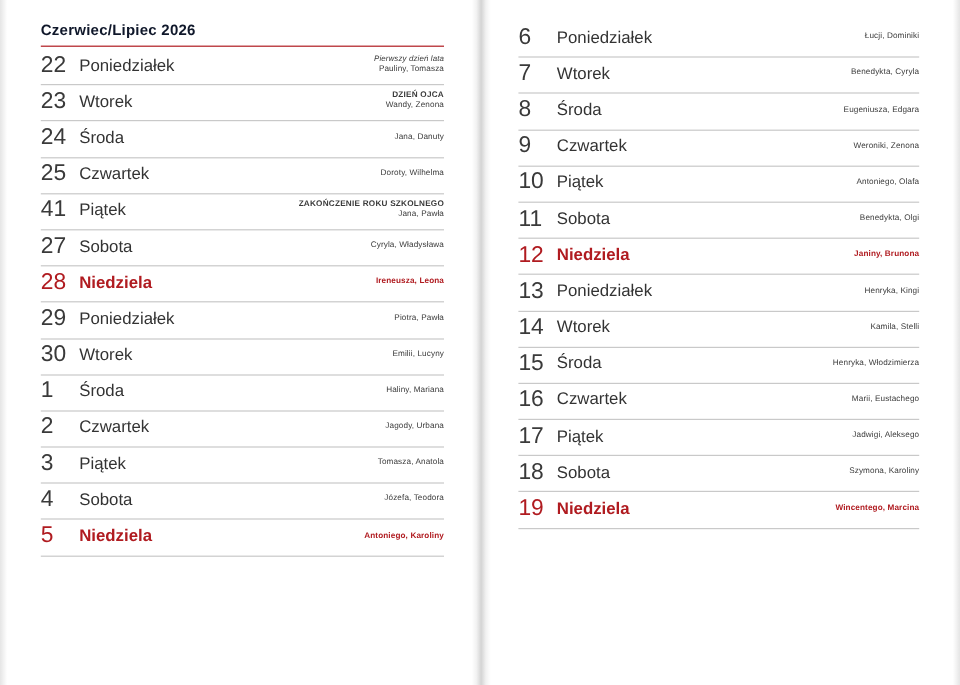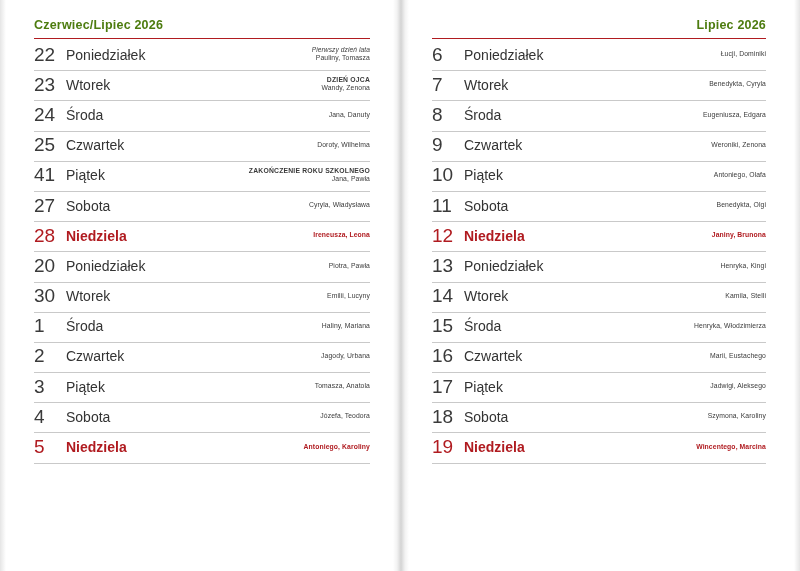--- a/index.html
+++ b/index.html
@@ -55,21 +55,21 @@
     height: 571px;
     pointer-events: none;
     z-index: 4;
   }
   .edge-left { left: 0; background: linear-gradient(to right, rgba(0,0,0,0.10), rgba(0,0,0,0)); }
   .edge-right { right: 0; background: linear-gradient(to left, rgba(0,0,0,0.10), rgba(0,0,0,0)); }
 
   .month-title {
     font-size: 12.5px;
     font-weight: bold;
-    color: #4d7c0f;
+    color: #0f172a;
     letter-spacing: 0.2px;
     padding-bottom: 6px;
     margin-bottom: 0;
   }
   .month-title.right-align { text-align: right; }
 
   .title-rule {
     border-bottom: 1.6px solid #b01b20;
     margin-bottom: 2px;
   }
@@ -209,21 +209,21 @@
           <div class="day-left">
             <span class="daynum">28</span>
             <span class="dayname">Niedziela</span>
           </div>
           <div class="day-right">
             <span class="names">Ireneusza, Leona</span>
           </div>
         </div>
         <div class="day-row">
           <div class="day-left">
-            <span class="daynum">20</span>
+            <span class="daynum">29</span>
             <span class="dayname">Poniedziałek</span>
           </div>
           <div class="day-right">
             <span class="names">Piotra, Pawła</span>
           </div>
         </div>
         <div class="day-row">
           <div class="day-left">
             <span class="daynum">30</span>
             <span class="dayname">Wtorek</span>
@@ -274,21 +274,20 @@
             <span class="dayname">Niedziela</span>
           </div>
           <div class="day-right">
             <span class="names">Antoniego, Karoliny</span>
           </div>
         </div>
       </div>
   </div>
 
   <div class="page right">
-    <div class="month-title right-align title-rule">Lipiec 2026</div>
     <div class="days">
         <div class="day-row">
           <div class="day-left">
             <span class="daynum">6</span>
             <span class="dayname">Poniedziałek</span>
           </div>
           <div class="day-right">
             <span class="names">Łucji, Dominiki</span>
           </div>
         </div>

